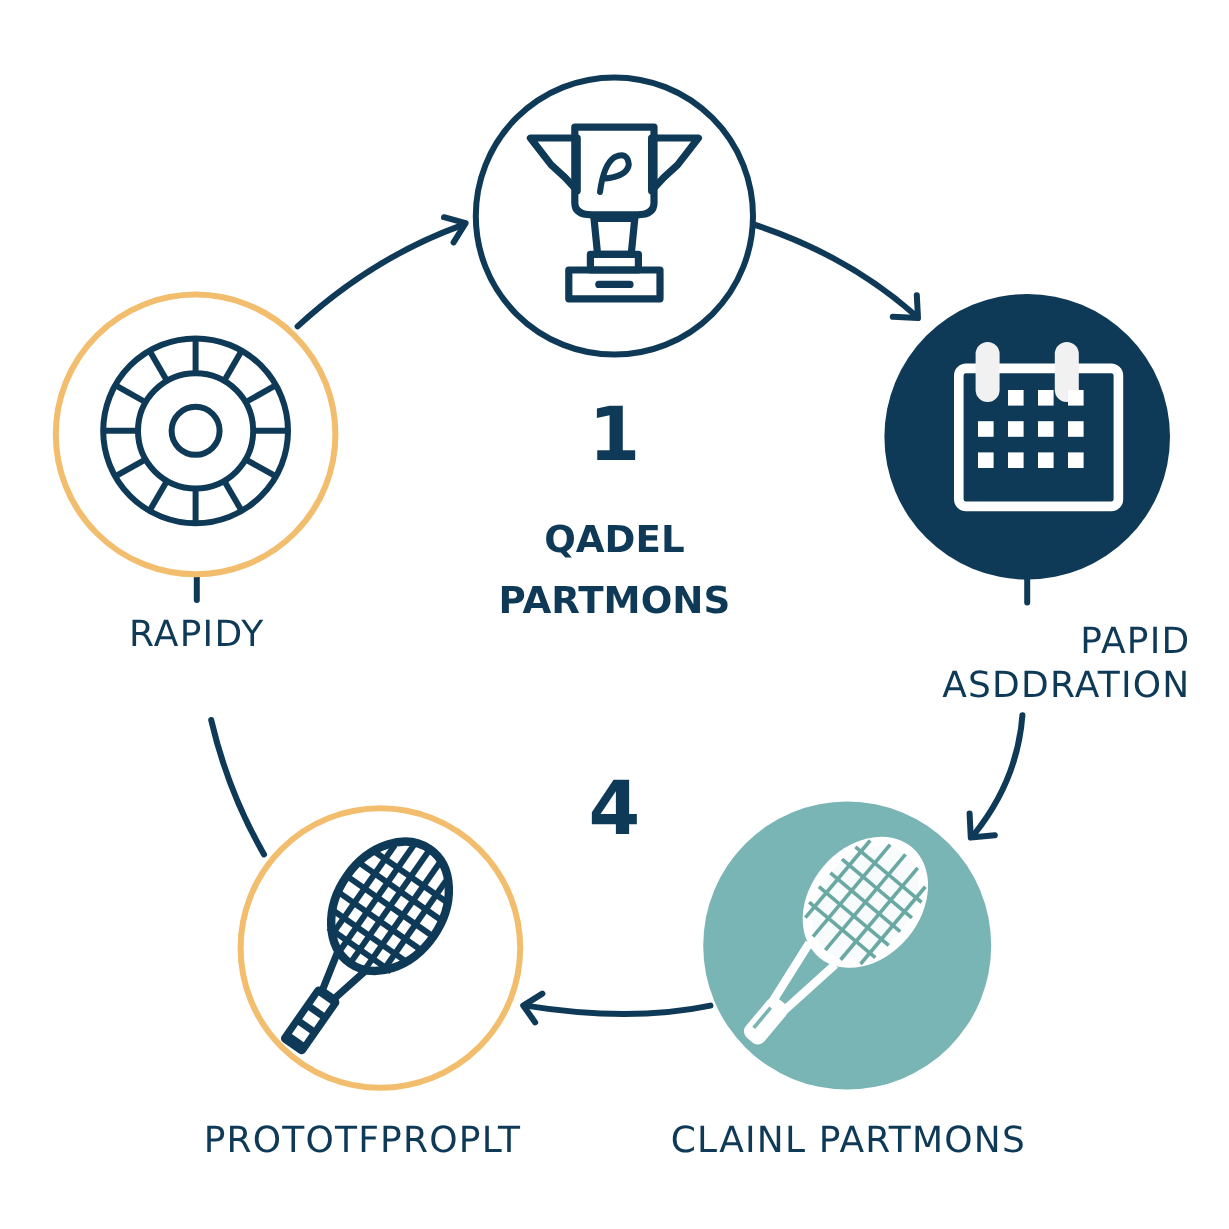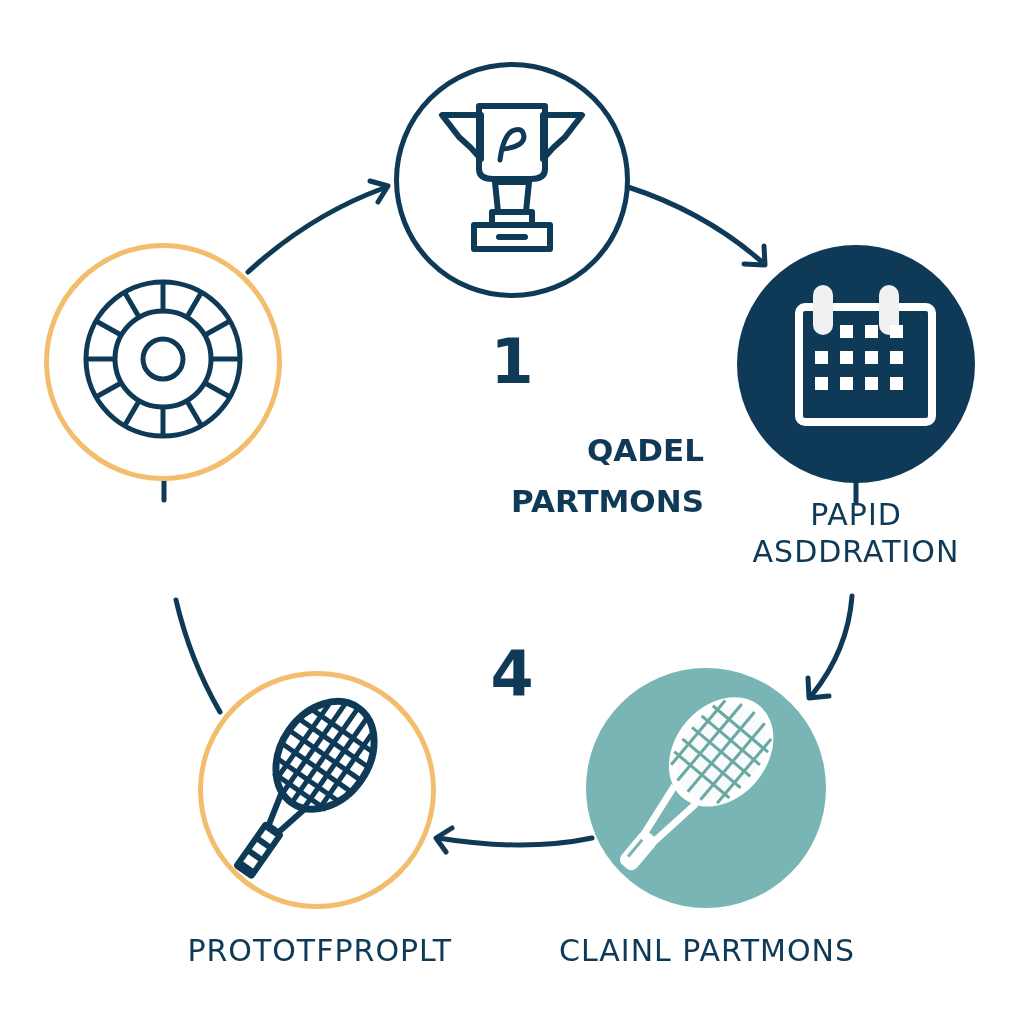--- a/index.html
+++ b/index.html
@@ -1,21 +1,21 @@
 <!DOCTYPE html>
 <html><head>
   <meta charset="utf-8">
   <style>
     html, body { margin: 0; padding: 0; }
     body { width: 1024px; height: 1024px; background: #ffffff; position: relative; overflow: hidden; font-family: "DejaVu Sans", sans-serif; }
     .canvas { position: absolute; left: 0; top: 0; width: 1024px; height: 1024px; }
     .node { position: absolute; border-radius: 50%; box-sizing: border-box; }
     .label { position: absolute; text-align: center; color: #0f3a57; font-family: "DejaVu Sans", sans-serif; letter-spacing: 1px; line-height: 37px; font-size: 30px; }
     .center-num { position: absolute; color: #0f3a57; font-family: "DejaVu Sans", sans-serif; font-weight: bold; font-size: 62px; text-align: center; }
-    .center-title { position: absolute; color: #0f3a57; font-family: "DejaVu Sans", sans-serif; font-weight: bold; font-size: 31px; line-height: 51px; text-align: right; }
+    .center-title { position: absolute; color: #0f3a57; font-family: "DejaVu Sans", sans-serif; font-weight: bold; font-size: 31px; line-height: 51px; text-align: center; }
   </style>
 </head>
 <body>
 
 <div class="canvas">
 
   <svg class="canvas" width="1024" height="1024" viewBox="0 0 1024 1024">
     <g fill="none" stroke="#0f3a57" stroke-width="5" stroke-linecap="round" stroke-linejoin="round">
 
       <path d="M248 272 Q310 215 384 188"></path>
@@ -66,21 +66,21 @@
         <rect x="103" y="106" width="13" height="13"></rect>
         <rect x="128" y="106" width="13" height="13"></rect>
         <rect x="153" y="106" width="13" height="13"></rect>
         <rect x="78" y="132" width="13" height="13"></rect>
         <rect x="103" y="132" width="13" height="13"></rect>
         <rect x="128" y="132" width="13" height="13"></rect>
         <rect x="153" y="132" width="13" height="13"></rect>
       </g>
     </svg>
   </div>
-  <div class="label" style="left:720px; top:496px; width:272px;">
+  <div class="label" style="left:720px; top:516px; width:272px;text-align:right;">
     <div>PAPID</div>
     <div>ASDDRATION</div>
   </div>
 
   <div class="node" style="left:586px; top:668px; width:240px; height:240px; background:#78b5b4;">
     <svg width="240" height="240" viewBox="0 0 240 240">
       <g transform="rotate(40 130 90)">
         <ellipse cx="130" cy="82" rx="46" ry="60" fill="#ffffff"></ellipse>
         <ellipse cx="130" cy="82" rx="38" ry="52" fill="#f7fbfb"></ellipse>
         <g stroke="#6aa8a3" stroke-width="3">
@@ -123,21 +123,21 @@
           <line x1="86" y1="122" x2="150" y2="122"></line>
         </g>
         <path d="M104 134 L112 168 L124 168 L132 134" fill="none" stroke="#0f3a57" stroke-width="6"></path>
         <rect x="106" y="166" width="24" height="56" rx="4" fill="#0f3a57"></rect>
         <rect x="112" y="173" width="12" height="9" fill="#fff"></rect>
         <rect x="112" y="188" width="12" height="9" fill="#fff"></rect>
         <rect x="112" y="203" width="12" height="9" fill="#fff"></rect>
       </g>
     </svg>
   </div>
-  <div class="label" style="left:152px; top:932px; width:300px;text-align:right;">
+  <div class="label" style="left:152px; top:932px; width:300px;">
     <div>PROTOTFPROPLT</div>
   </div>
 
   <div class="node" style="left:44px; top:243px; width:238px; height:238px; border:5px solid #f3bd6e; background:#fff;">
     <svg width="228" height="228" viewBox="0 0 228 228">
       <g fill="none" stroke="#0f3a57" stroke-width="5">
         <circle cx="114" cy="111" r="77"></circle>
         <circle cx="114" cy="111" r="48"></circle>
         <circle cx="114" cy="111" r="20"></circle>
       </g>
@@ -151,20 +151,21 @@
         <line x1="76" y1="177" x2="90" y2="153"></line>
         <line x1="152" y1="177" x2="138" y2="153"></line>
         <line x1="47" y1="73" x2="72" y2="87"></line>
         <line x1="181" y1="73" x2="156" y2="87"></line>
         <line x1="47" y1="149" x2="72" y2="135"></line>
         <line x1="181" y1="149" x2="156" y2="135"></line>
       </g>
     </svg>
   </div>
   <div class="label" style="left:30px; top:510px; width:268px;">
+    <div>RAPIDY</div>
   </div>
 
   <div class="center-num" style="left:462px; top:325px; width:100px;">1</div>
   <div class="center-title" style="left:320px; top:425px; width:384px;">
     <div>QADEL</div>
     <div>PARTMONS</div>
   </div>
   <div class="center-num" style="left:462px; top:637px; width:100px;">4</div>
 </div>
 

